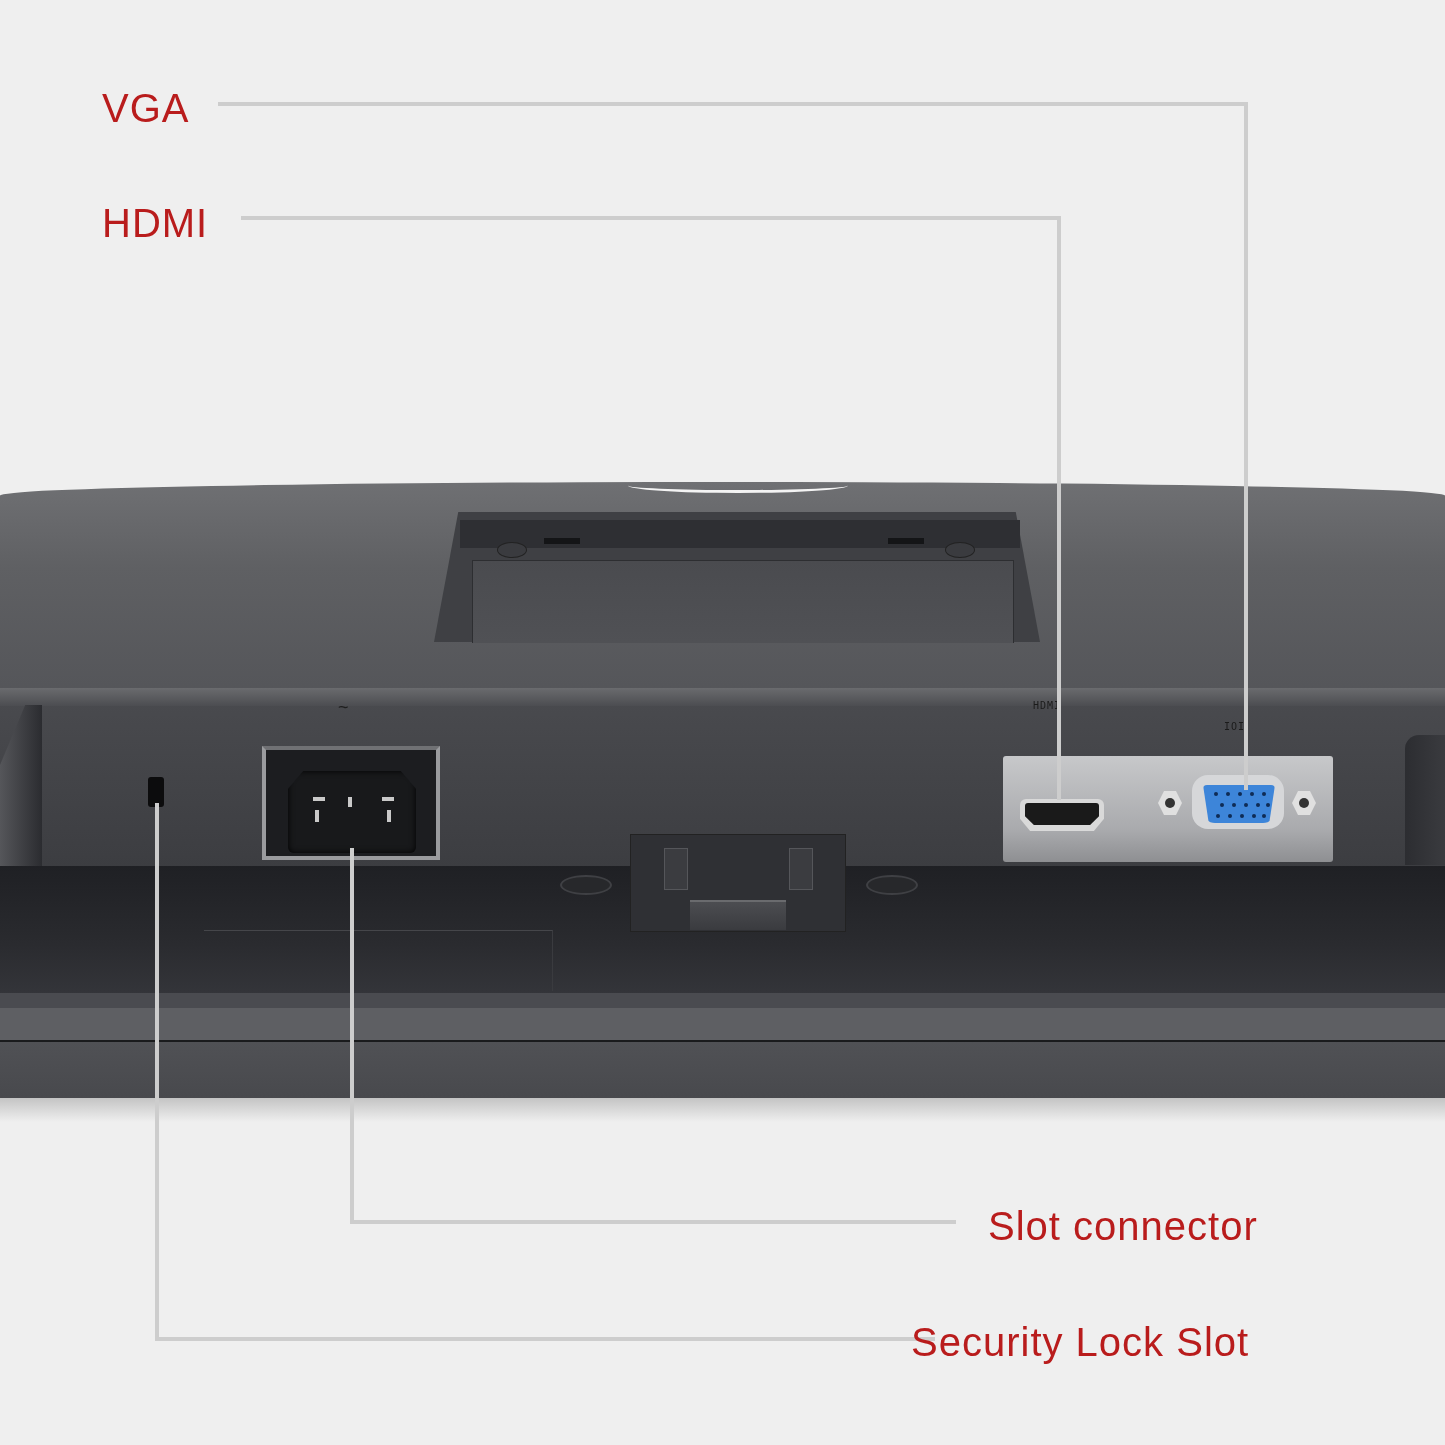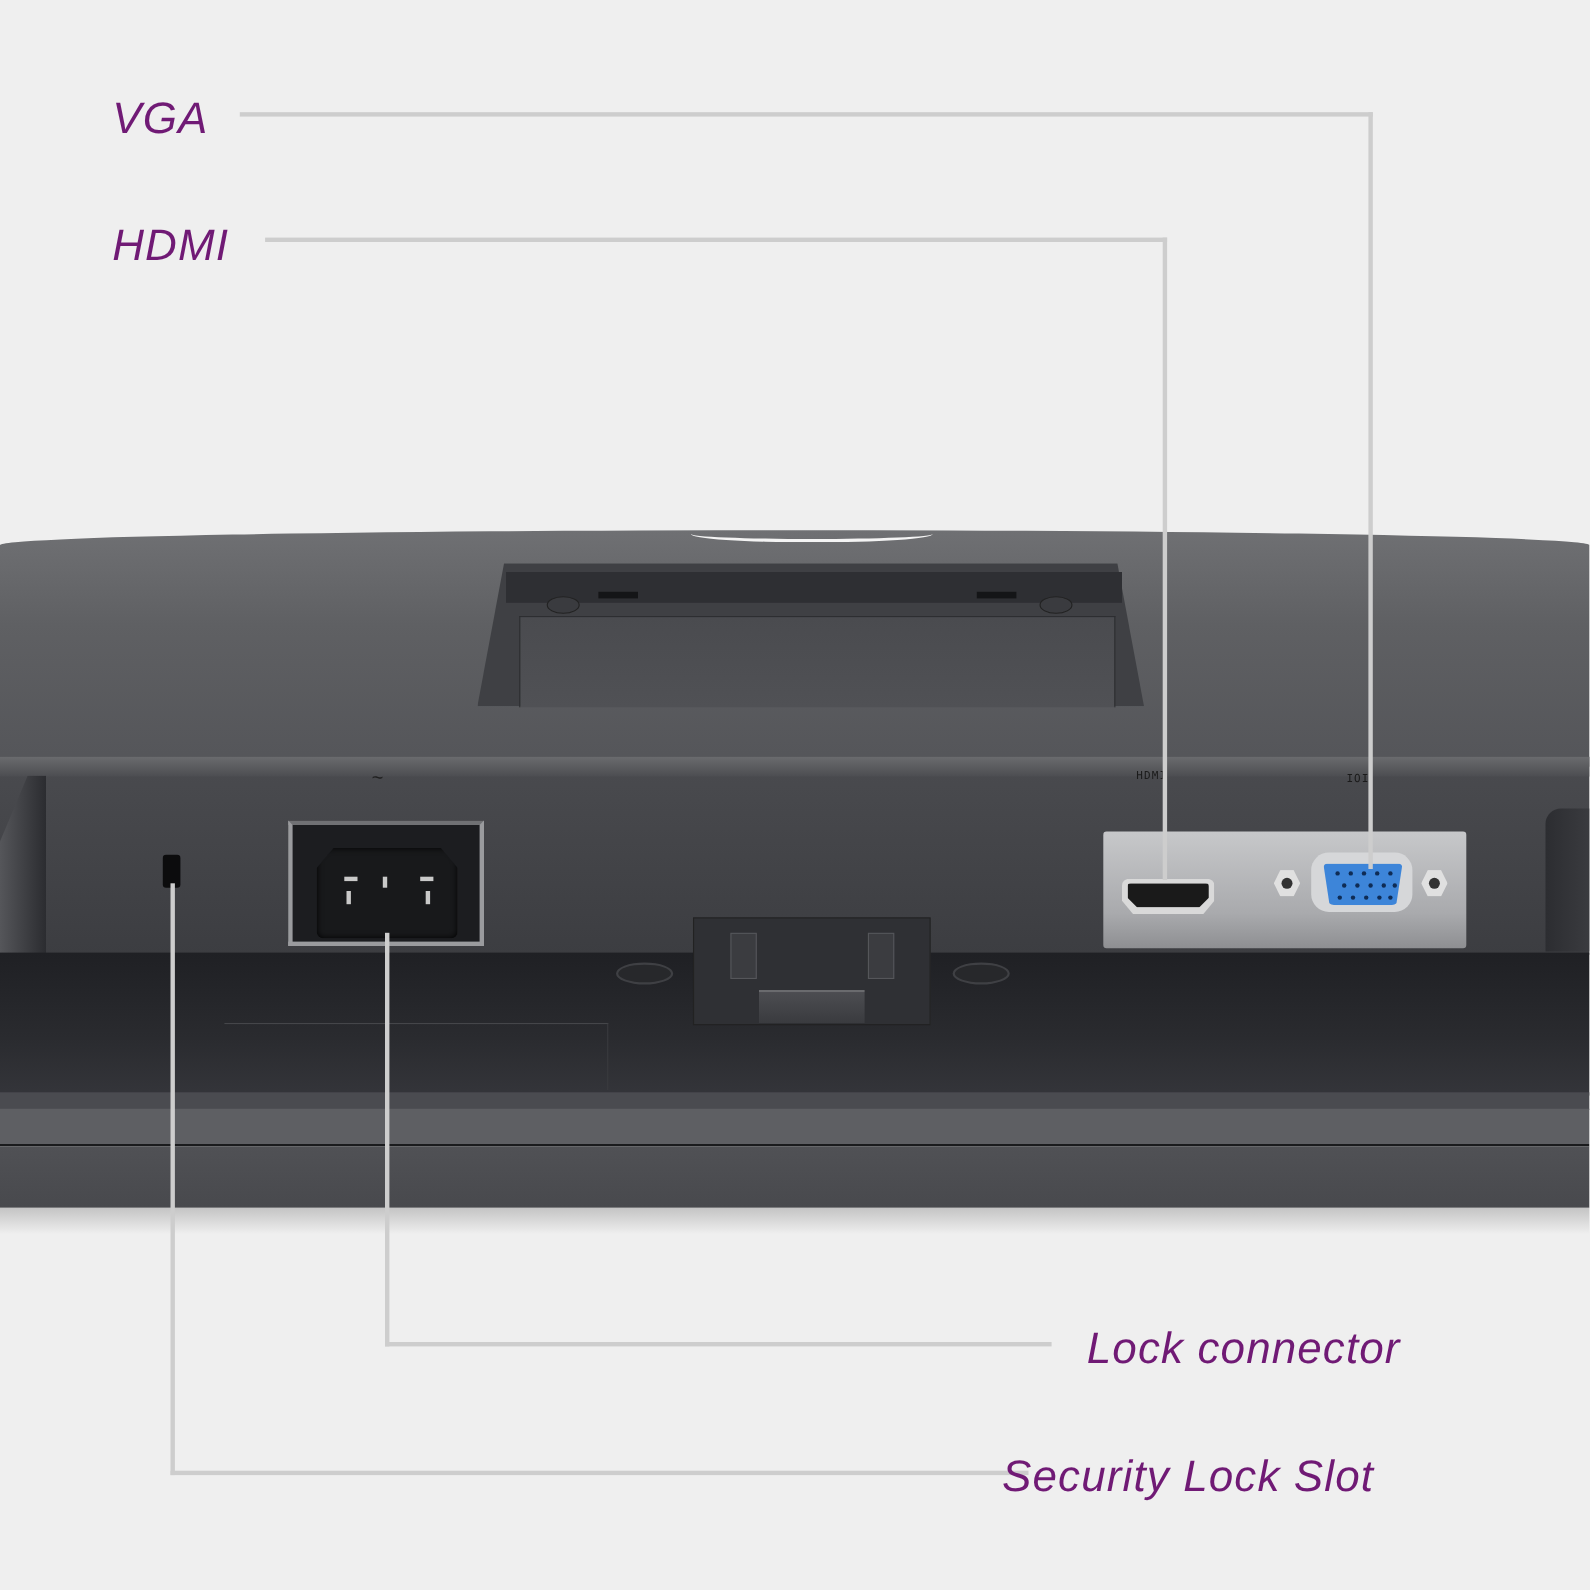--- a/index.html
+++ b/index.html
@@ -2,22 +2,22 @@
 <html><head>
   <meta charset="utf-8">
   <style>
     html, body { margin: 0; padding: 0; }
     body {
       width: 1445px; height: 1445px; position: relative; overflow: hidden;
       background: #efefef;
       font-family: "Liberation Sans", "DejaVu Sans", sans-serif;
     }
     .label {
-      position: absolute; color: #701a75; font-size: 40px; letter-spacing: 1px;
-      line-height: 1; white-space: nowrap; font-style: italic;
+      position: absolute; color: #b91c1c; font-size: 40px; letter-spacing: 1px;
+      line-height: 1; white-space: nowrap;
     }
     .line { position: absolute; background: #cdcdcd; }
 
     
     .monitor-top {
       position: absolute; left: 0; top: 482px; width: 1445px; height: 215px;
       background: linear-gradient(180deg, #6f7073 0%, #5f6063 40%, #545559 100%);
       border-top-left-radius: 1600px 30px; border-top-right-radius: 1600px 30px;
     }
     .logo-glint {
@@ -195,21 +195,21 @@
 <div class="pin" style="left:387px;top:810px;width:4px;height:12px"></div>
 
 <div class="stand-screw" style="left:560px"></div>
 <div class="stand-screw" style="left:866px"></div>
 <div class="stand-clip"></div>
 <div class="stand-hook" style="left:664px;top:848px"></div>
 <div class="stand-hook" style="left:789px;top:848px"></div>
 <div class="stand-latch"></div>
 
 <span class="port-glyph" style="left:1033px;top:700px">HDMI</span>
-<span class="port-glyph" style="left:1224px;top:703px">IOI</span>
+<span class="port-glyph" style="left:1224px;top:721px">IOI</span>
 
 <div class="port-plate"></div>
 <div class="hdmi-port"></div>
 <div class="hdmi-inner"></div>
 
 <div class="hexnut" style="left:1158px;top:791px"></div>
 <div class="hexnut" style="left:1292px;top:791px"></div>
 <div class="vga-shell"></div>
 <div class="vga-port">
 </div>
@@ -239,14 +239,14 @@
 <div class="line" style="left:1057px;top:216px;width:4px;height:584px"></div>
 
 <div class="line" style="left:350px;top:848px;width:4px;height:376px"></div>
 <div class="line" style="left:350px;top:1220px;width:606px;height:4px"></div>
 
 <div class="line" style="left:155px;top:803px;width:4px;height:538px"></div>
 <div class="line" style="left:155px;top:1337px;width:780px;height:4px"></div>
 
 <span class="label" style="left:102px;top:88px">VGA</span>
 <span class="label" style="left:102px;top:203px">HDMI</span>
-<span class="label" style="left:988px;top:1206px">Lock connector</span>
+<span class="label" style="left:988px;top:1206px">Slot connector</span>
 <span class="label" style="left:911px;top:1322px">Security Lock Slot</span>
 
 </body></html>

